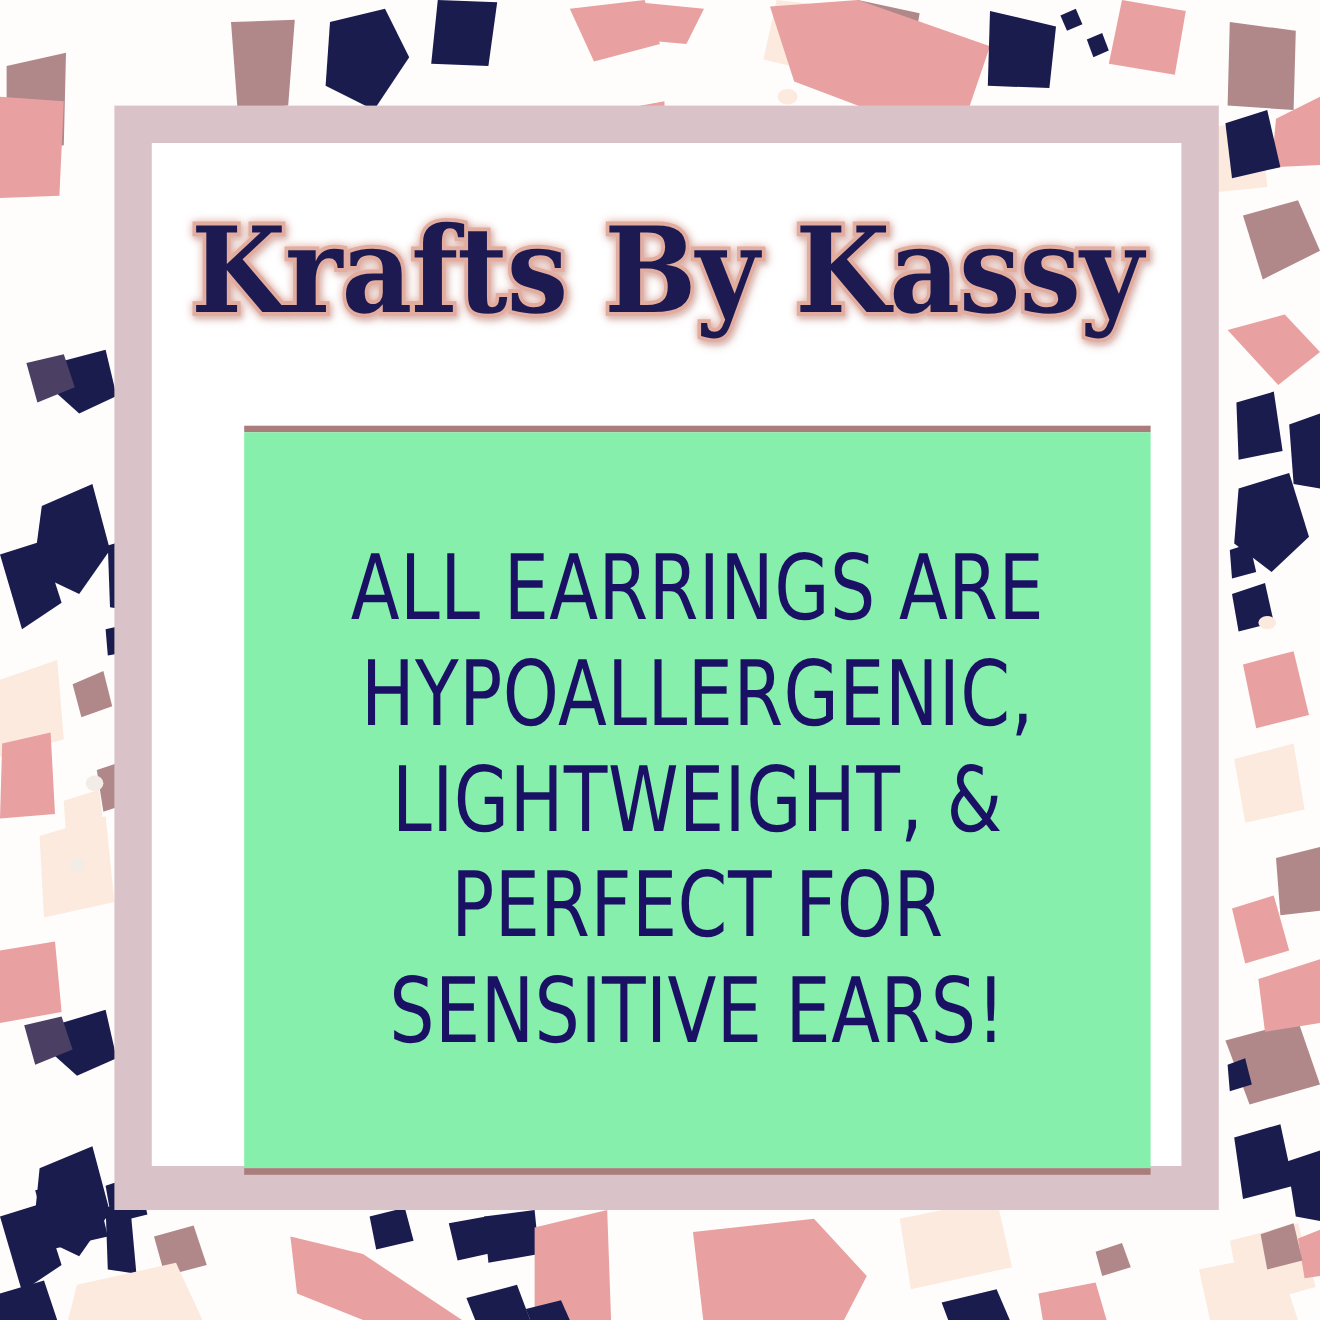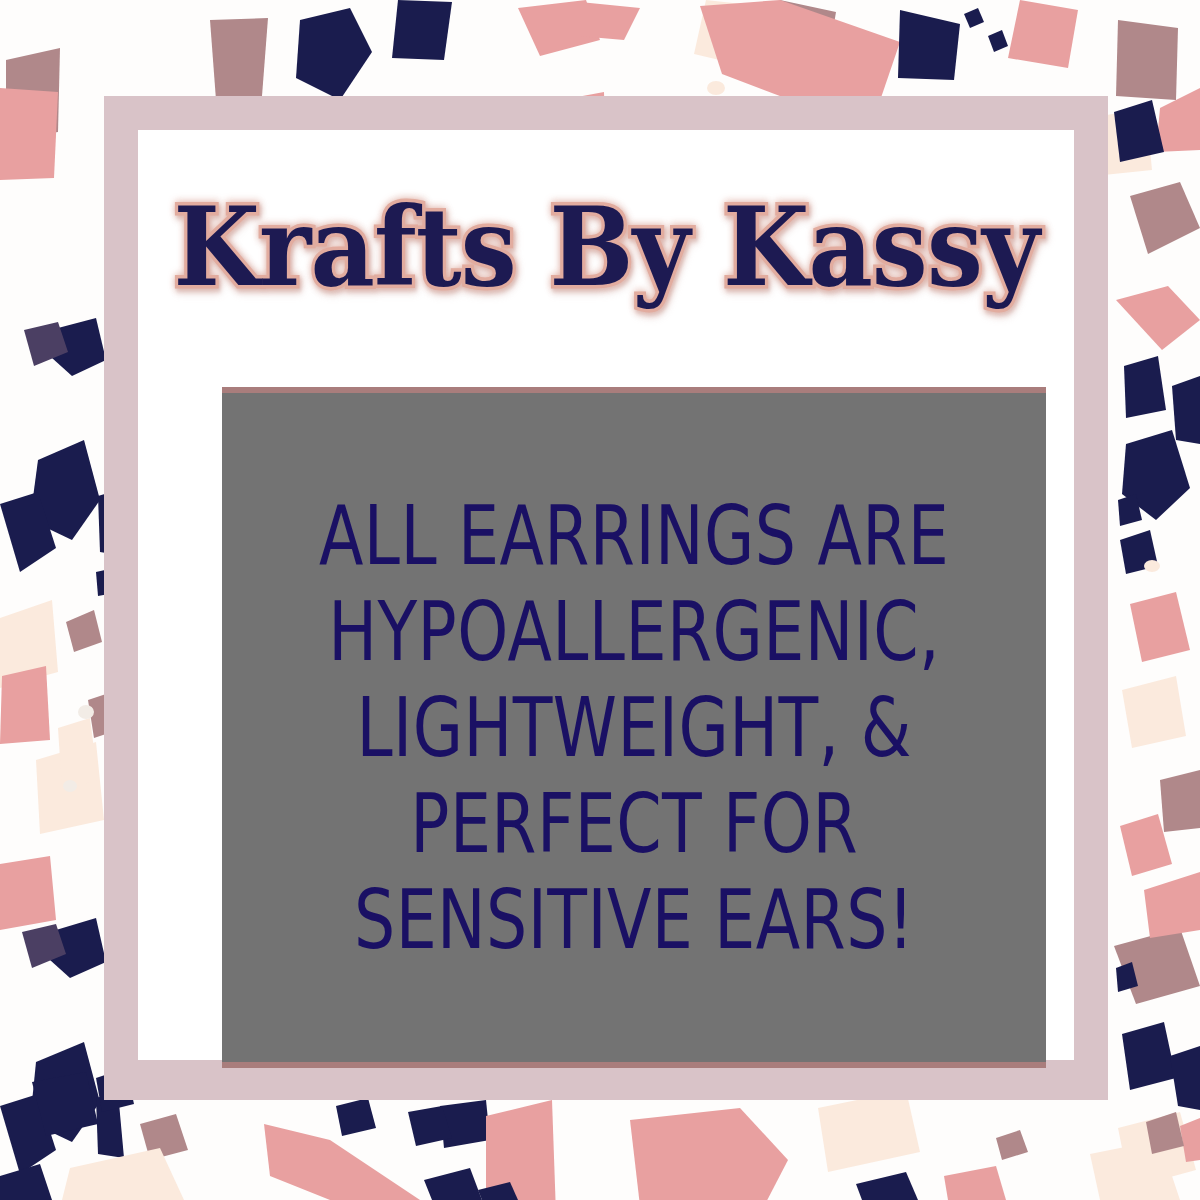--- a/index.html
+++ b/index.html
@@ -89,24 +89,23 @@
   #divider-top { top: 257px; }
   #divider-bottom { top: 932px; }
 
   
   #message-panel {
     position: absolute;
     left: 84px;
     top: 263px;
     width: 824px;
     height: 669px;
-    background: #737373;
+    background: #86efac;
     display: flex;
     flex-direction: column;
-    align-items: center;
     justify-content: center;
     box-sizing: border-box;
   }
 
   #headline {
     text-align: center;
     color: #1a1064;
     font-family: "Liberation Sans Narrow", "DejaVu Sans Condensed", "Liberation Sans", sans-serif;
     font-weight: 500;
     font-size: 82px;

